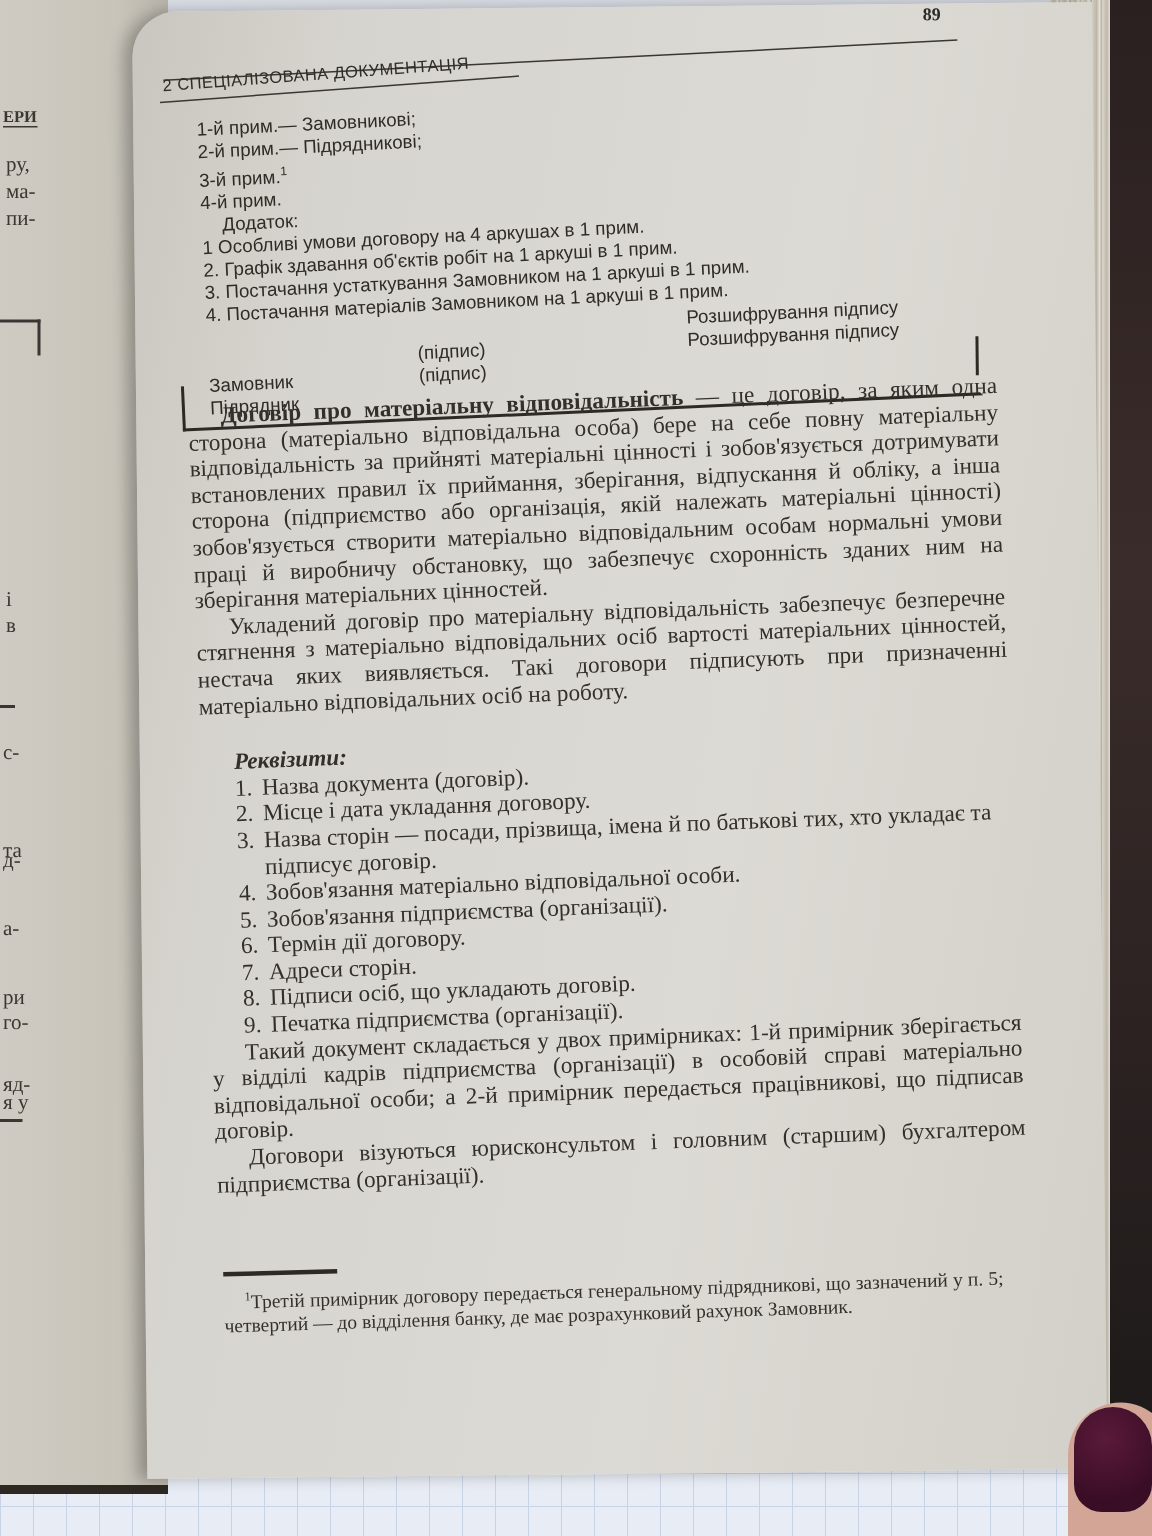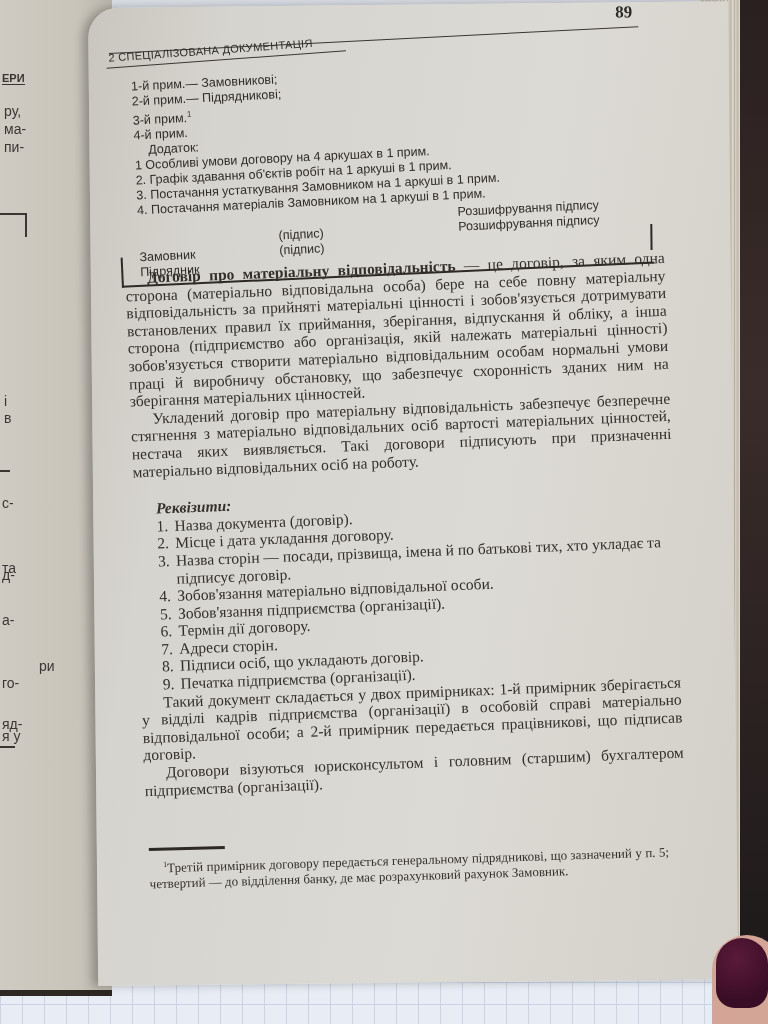--- a/index.html
+++ b/index.html
@@ -23,21 +23,21 @@
       background: linear-gradient(180deg, #2a2020 0%, #3a2c2a 40%, #1e1a1a 100%);
     }
     
     .left-page {
       position: absolute; left: 0; top: 0; width: 112px; height: 990px;
       background: linear-gradient(90deg, #cfcbc2 0%, #c8c4ba 70%, #b9b4aa 100%);
       border-bottom: 6px solid #2e2823;
       overflow: hidden;
     }
     .left-page .frag {
-      position: absolute; font-family: Liberation Sans, sans-serif;
+      position: absolute; font-family: Liberation Serif, serif;
       font-size: 14px; color: #3a3733; white-space: nowrap;
     }
     .left-page .header-frag {
       font-size: 11px; font-weight: bold; border-bottom: 1px solid #3a3733;
     }
     .left-page .box-corner {
       position: absolute; left: 0; top: 213px; width: 25px; height: 22px;
       border-top: 2px solid #3a3733; border-right: 2px solid #3a3733;
     }
     .left-page .rule {
@@ -52,21 +52,21 @@
     .main-page {
       position: absolute; left: 88px; top: 8px; width: 640px; height: 978px;
       background: linear-gradient(100deg, #c9c6bf 0%, #d6d4ce 18%, #dcdad4 60%, #d2d0c8 100%);
       transform: rotate(-0.6deg);
       transform-origin: top left;
       box-shadow: -6px 0 10px rgba(0,0,0,0.25);
       border-radius: 30px 0 0 0;
     }
     .page-number {
       position: absolute; left: 527px; top: 0px;
-      font-size: 17px; font-weight: bold; color: #2d2b28;
+      font-size: 12px; font-weight: bold; color: #2d2b28;
     }
     .header-rule {
       position: absolute; left: 20px; top: 24px; width: 530px; height: 1px;
       background: #3a3733; transform: rotate(-2.3deg); transform-origin: right;
     }
     .running-head {
       position: absolute; left: 20px; top: 44px;
       font-size: 11px; letter-spacing: 0.3px; color: #2f2d2a;
       font-family: "Liberation Sans", sans-serif;
       transform: rotate(-3.6deg); transform-origin: left;
@@ -150,21 +150,21 @@
   <span class="frag" style="left:4px;top:121px;">ма-</span>
   <span class="frag" style="left:4px;top:139px;">пи-</span>
   <div class="box-corner"></div>
   <span class="frag" style="left:4px;top:393px;">і</span>
   <span class="frag" style="left:4px;top:410px;">в</span>
   <div class="rule" style="left:0;top:470px;width:10px;"></div>
   <span class="frag" style="left:2px;top:495px;">с-</span>
   <span class="frag" style="left:2px;top:560px;">та</span>
   <span class="frag" style="left:2px;top:567px;">д-</span>
   <span class="frag" style="left:2px;top:612px;">а-</span>
-  <span class="frag" style="left:2px;top:658px;margin-left:37px;">ри</span>
+  <span class="frag" style="left:2px;top:658px;">ри</span>
   <span class="frag" style="left:2px;top:675px;">го-</span>
   <span class="frag" style="left:2px;top:716px;">яд-</span>
   <div class="rule" style="left:0;top:746px;width:15px;"></div>
   <span class="frag" style="left:2px;top:728px;">я у</span>
 </div>
 
 <div class="page-edges"></div>
 
 <div class="main-page">
   <span class="page-number">89</span>

